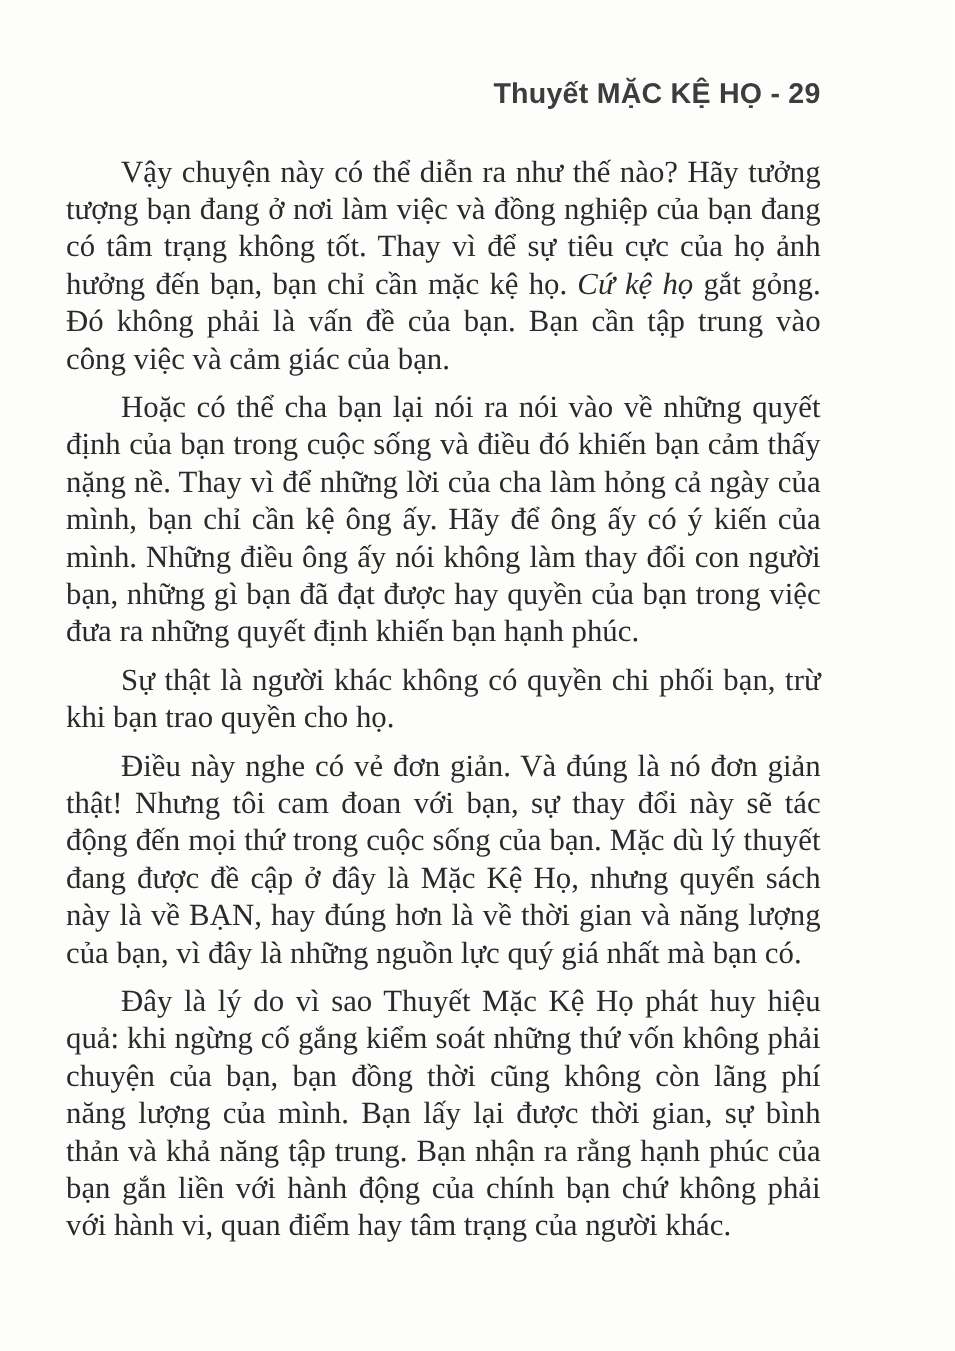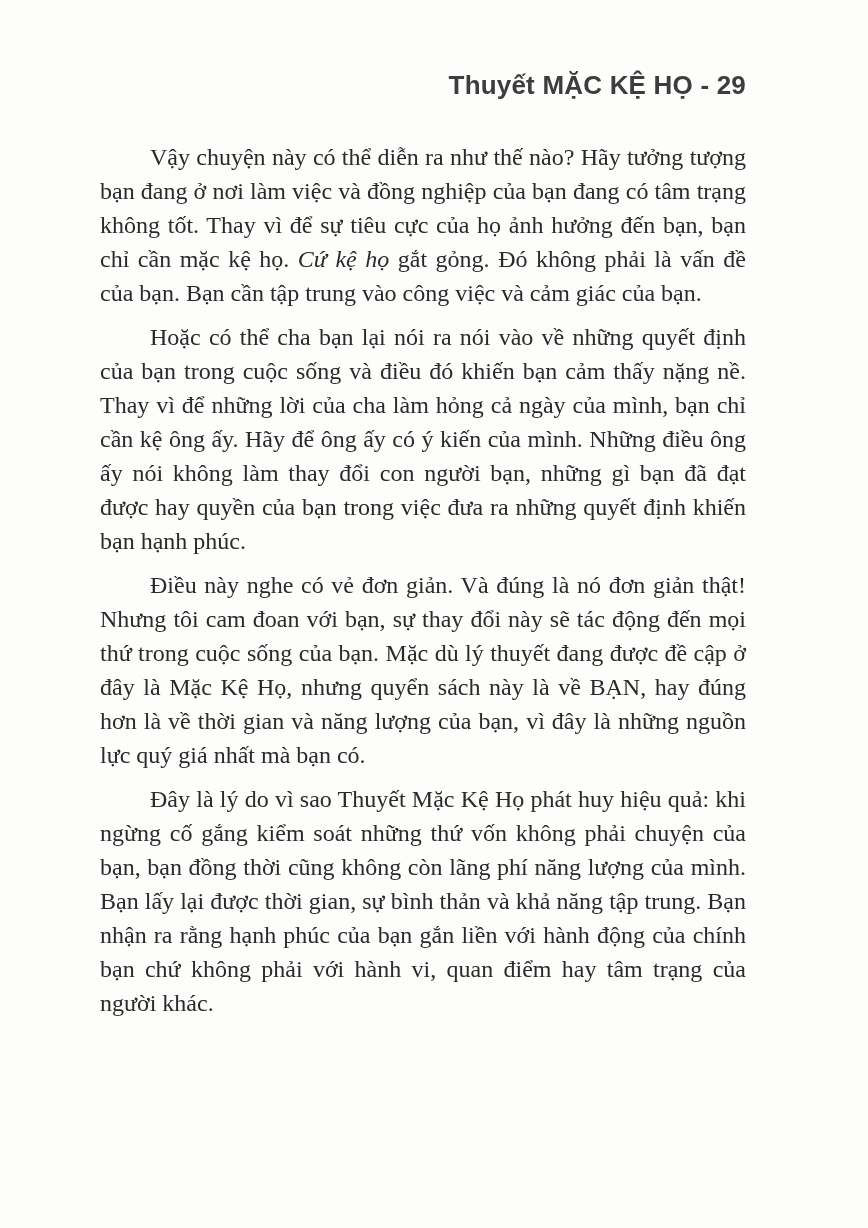--- a/index.html
+++ b/index.html
@@ -7,36 +7,36 @@
     padding: 0;
     background: #ffffff;
   }
   .book-page {
     position: relative;
     width: 868px;
     height: 1228px;
     margin: 0 auto;
     background: #fdfdfc;
     box-sizing: border-box;
-    padding: 70px 122px 40px 100px;
+    padding: 70px 122px 40px 60px;
     overflow: hidden;
   }
   .running-header {
     text-align: right;
     font-family: "Liberation Sans", sans-serif;
     font-weight: 700;
     font-size: 26px;
     line-height: 30px;
     letter-spacing: 0.2px;
     color: #3d3d3d;
   }
   .body-text {
     margin-top: 40px;
     font-family: "Liberation Serif", "DejaVu Serif", serif;
-    font-size: 24px;
+    font-size: 28px;
     line-height: 34px;
     color: #2a2a2a;
     text-align: justify;
     text-justify: inter-word;
   }
   .body-text p {
     margin: 0 0 10px 0;
     text-indent: 50px;
   }
   .body-text em {
@@ -49,20 +49,21 @@
 <div class="book-page">
 
   <div class="running-header">Thuyết MẶC KỆ HỌ - 29</div>
 
   <div class="body-text">
 
     <p><span>Vậy chuyện này có thể diễn ra như thế nào? Hãy tưởng tượng bạn đang ở nơi làm việc và đồng nghiệp của bạn đang có tâm trạng không tốt. Thay vì để sự tiêu cực của họ ảnh hưởng đến bạn, bạn chỉ cần mặc kệ họ. </span><em>Cứ kệ họ</em><span> gắt gỏng. Đó không phải là vấn đề của bạn. Bạn cần tập trung vào công việc và cảm giác của bạn.</span></p>
 
     <p>Hoặc có thể cha bạn lại nói ra nói vào về những quyết định của bạn trong cuộc sống và điều đó khiến bạn cảm thấy nặng nề. Thay vì để những lời của cha làm hỏng cả ngày của mình, bạn chỉ cần kệ ông ấy. Hãy để ông ấy có ý kiến của mình. Những điều ông ấy nói không làm thay đổi con người bạn, những gì bạn đã đạt được hay quyền của bạn trong việc đưa ra những quyết định khiến bạn hạnh phúc.</p>
 
+    <p>Sự thật là người khác không có quyền chi phối bạn, trừ khi bạn trao quyền cho họ.</p>
 
     <p>Điều này nghe có vẻ đơn giản. Và đúng là nó đơn giản thật! Nhưng tôi cam đoan với bạn, sự thay đổi này sẽ tác động đến mọi thứ trong cuộc sống của bạn. Mặc dù lý thuyết đang được đề cập ở đây là Mặc Kệ Họ, nhưng quyển sách này là về BẠN, hay đúng hơn là về thời gian và năng lượng của bạn, vì đây là những nguồn lực quý giá nhất mà bạn có.</p>
 
     <p>Đây là lý do vì sao Thuyết Mặc Kệ Họ phát huy hiệu quả: khi ngừng cố gắng kiểm soát những thứ vốn không phải chuyện của bạn, bạn đồng thời cũng không còn lãng phí năng lượng của mình. Bạn lấy lại được thời gian, sự bình thản và khả năng tập trung. Bạn nhận ra rằng hạnh phúc của bạn gắn liền với hành động của chính bạn chứ không phải với hành vi, quan điểm hay tâm trạng của người khác.</p>
 
   </div>
 
 </div>
 
 </body></html>

